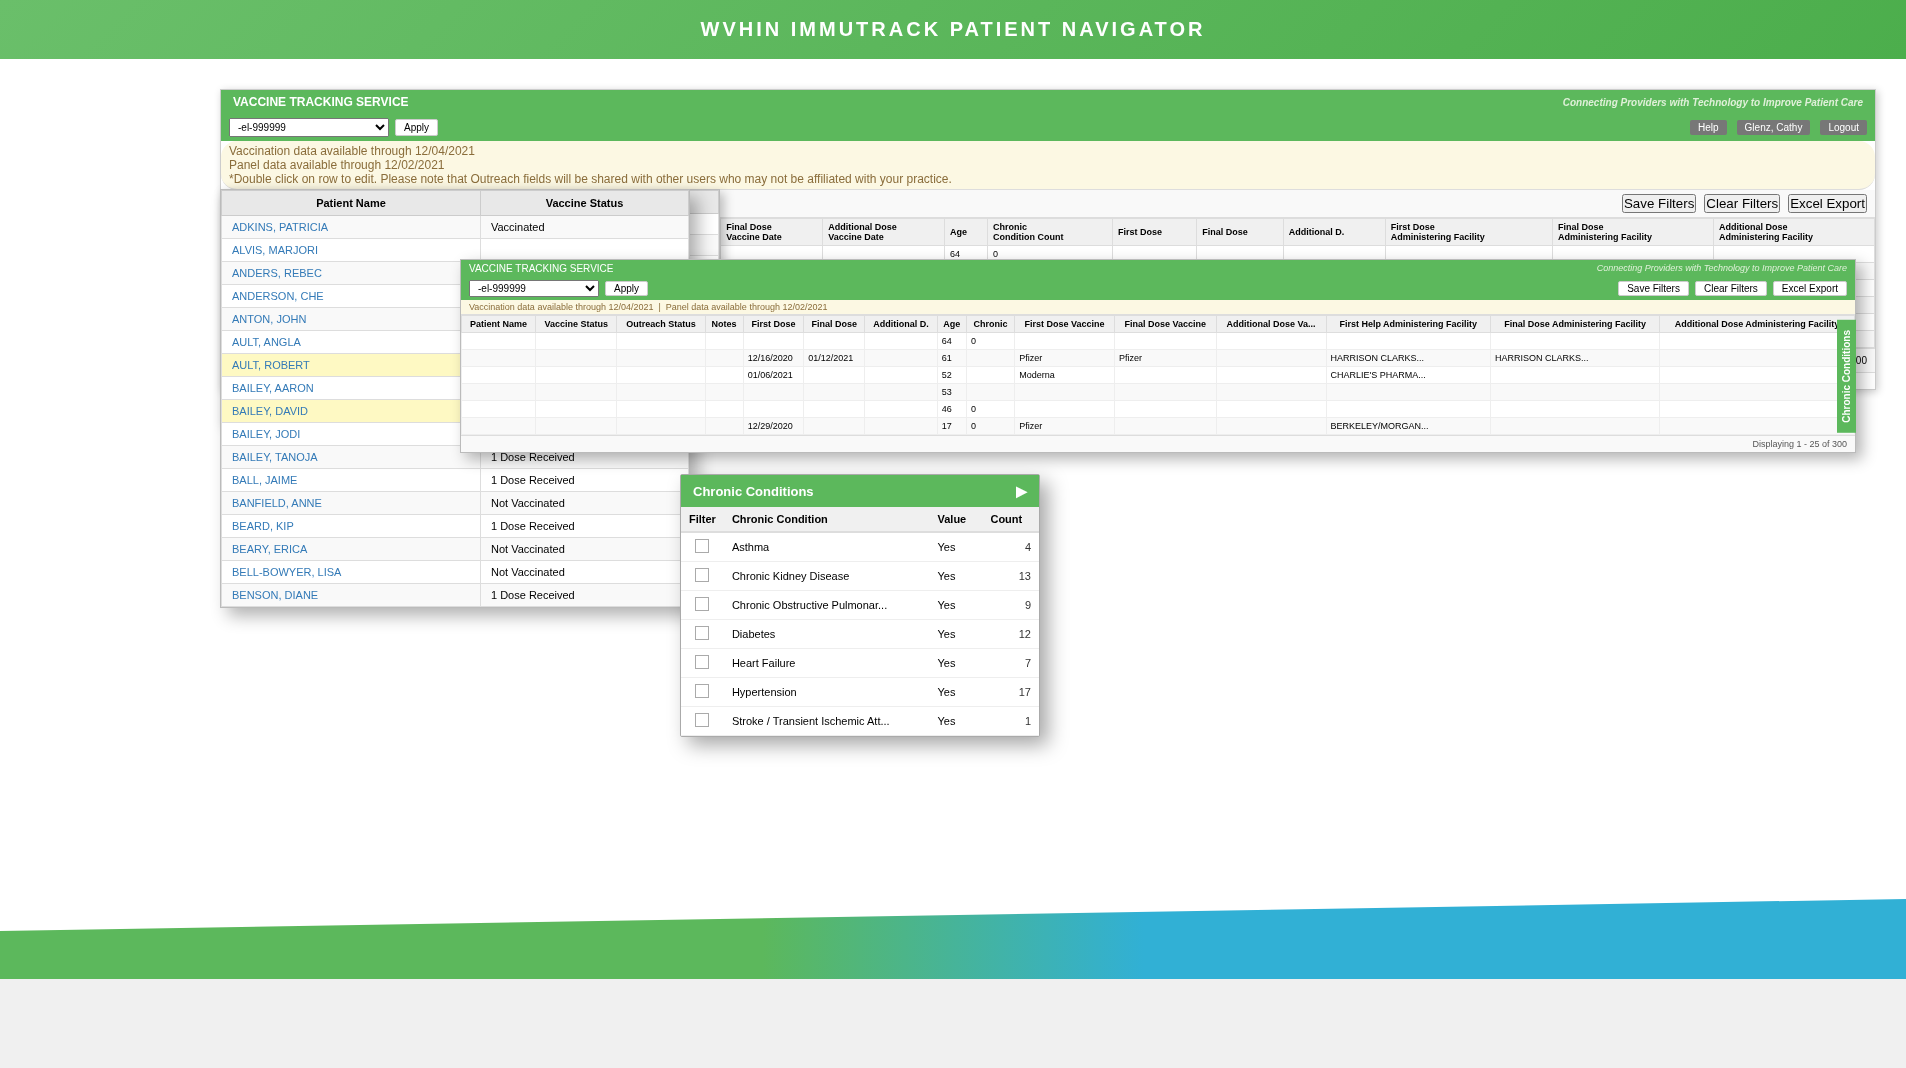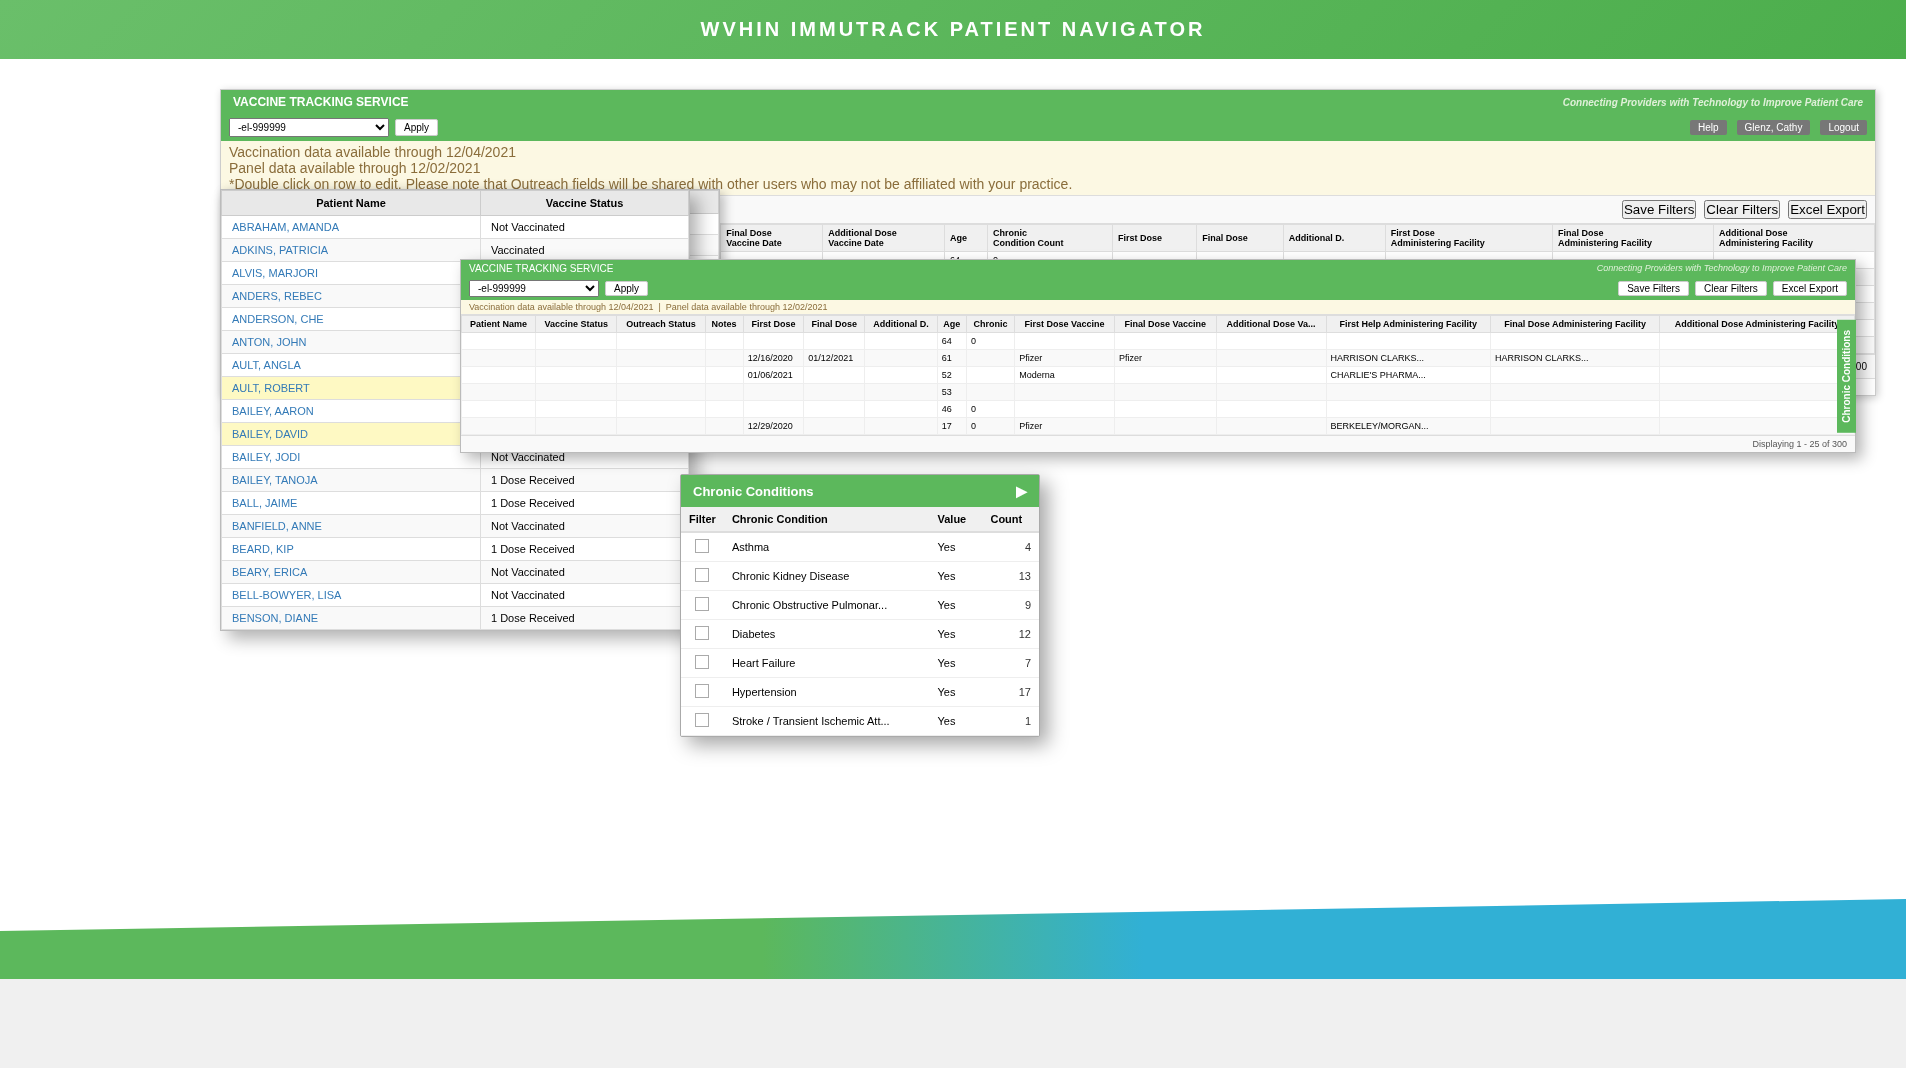--- a/index.html
+++ b/index.html
@@ -109,22 +109,23 @@
       border-radius: 2px;
       cursor: pointer;
       margin-left: 4px;
     }
     .panel-back-toolbar .btn-top.gray { background: #777; }
 
     .panel-back-info {
       background: #fcf8e3;
       border-bottom: 1px solid #ddd;
       padding: 3px 8px;
-      font-size: 14px;
+      font-size: 12px;
       color: #8a6d3b;
+      border-radius: 16px;
     }
 
     .filter-bar {
       display: flex;
       align-items: center;
       padding: 4px 8px;
       background: #f9f9f9;
       border-bottom: 1px solid #ddd;
       gap: 8px;
       font-size: 10px;
@@ -622,24 +623,20 @@
 
   <div style="position:absolute; top:130px; left:220px; width:470px; background:#fff; border:1px solid #bbb; box-shadow:8px 8px 16px rgba(0,0,0,0.3); z-index:15; font-size:11px;">
     <table style="width:100%; border-collapse:collapse;">
       <thead>
         <tr>
           <th style="background:#e8e8e8; border:1px solid #ccc; padding:6px 10px; font-size:11px;">Patient Name</th>
           <th style="background:#e8e8e8; border:1px solid #ccc; padding:6px 10px; font-size:11px;">Vaccine Status</th>
         </tr>
       </thead>
       <tbody id="front-patient-body">
-      <tr>
-    <td style="border:1px solid #ddd; padding:5px 10px;"><a href="#" style="color:#337ab7;text-decoration:none;">ABRAHAM, AMANDA</a></td>
-    <td style="border:1px solid #ddd; padding:5px 10px;">Not Vaccinated</td>
-  </tr>
           <tr style="background: rgb(249, 249, 249);">
     <td style="border:1px solid #ddd; padding:5px 10px;"><a href="#" style="color:#337ab7;text-decoration:none;">ADKINS, PATRICIA</a></td>
     <td style="border:1px solid #ddd; padding:5px 10px;">Vaccinated</td>
   </tr>
           <tr>
     <td style="border:1px solid #ddd; padding:5px 10px;"><a href="#" style="color:#337ab7;text-decoration:none;">ALVIS, MARJORI</a></td>
     <td style="border:1px solid #ddd; padding:5px 10px;"></td>
   </tr>
           <tr style="background: rgb(249, 249, 249);">
     <td style="border:1px solid #ddd; padding:5px 10px;"><a href="#" style="color:#337ab7;text-decoration:none;">ANDERS, REBEC</a></td>

